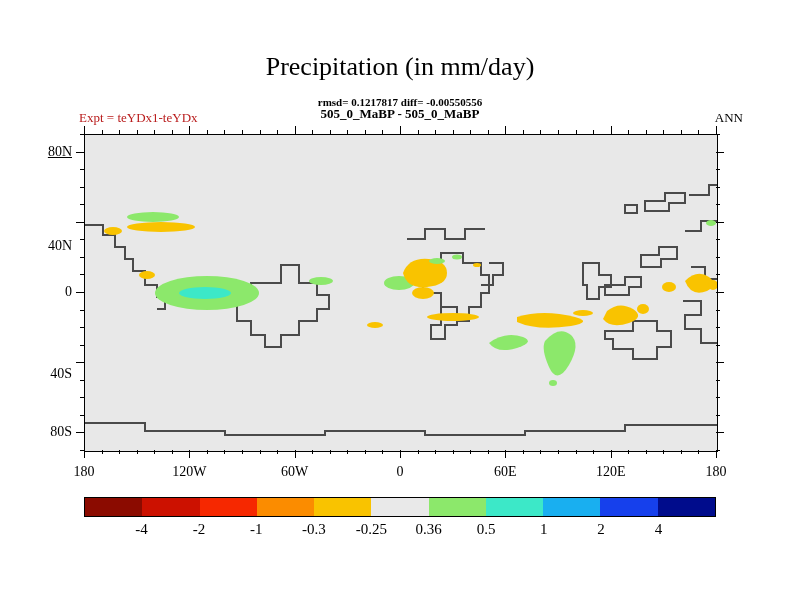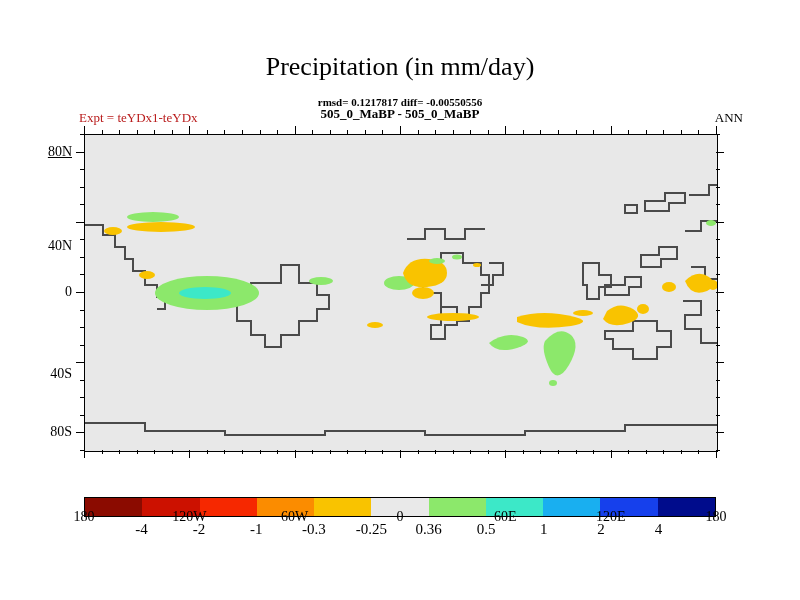--- a/index.html
+++ b/index.html
@@ -104,21 +104,20 @@
     color: #000;
     white-space: nowrap;
   }
   .ylab {
     text-align: right;
     transform: translateY(-50%);
   }
   .xlab {
     text-align: center;
     transform: translateX(-50%);
-    margin-top: 45px;
   }
 
   
   #colorbar-wrap {
     position: absolute;
     left: 84px;
     top: 497px;
     width: 632px;
     height: 20px;
   }

